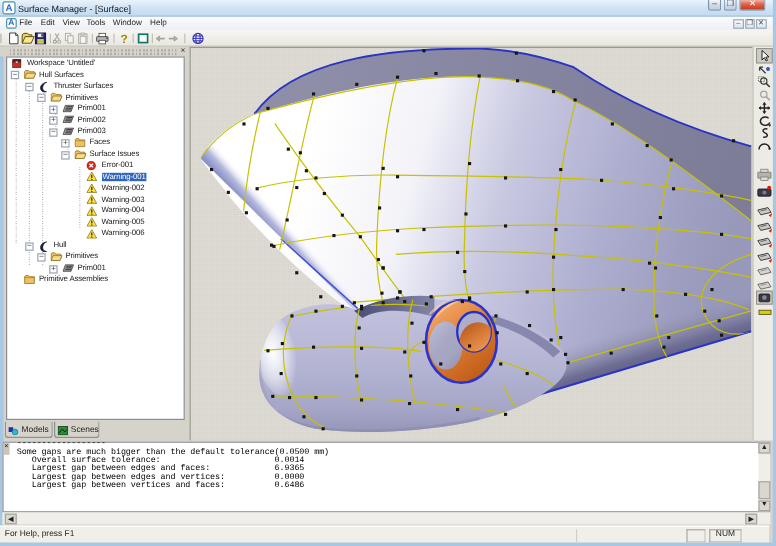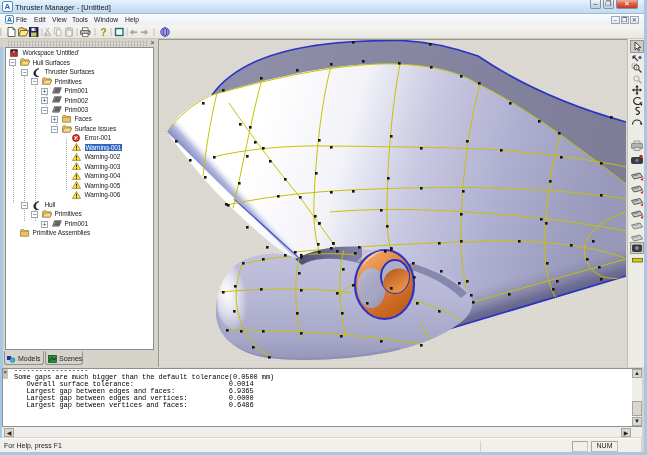--- a/index.html
+++ b/index.html
@@ -31,21 +31,21 @@
 .trow{position:absolute;font-size:6.5px;letter-spacing:-0.1px;color:#1a1a1a;white-space:nowrap}
 .ebox{position:absolute;width:7px;height:7px;border:1px solid #9aa5b5;background:#fff;font-size:7px;line-height:5px;text-align:center;color:#444}
 
 #logtext{position:absolute;left:14px;top:367px;font-family:"Liberation Mono",monospace;font-size:7px;line-height:7.06px;color:#000;white-space:pre;letter-spacing:-0.07px}
 .tab{position:absolute;top:0;height:14px;background:#d6d3ca;border:1px solid #8c9097;border-top:1px solid #d6d3ca;border-radius:0 0 3px 3px;font-size:7px;color:#222}
 </style></head>
 <body>
 <div id="win"></div>
 <div id="titlebar">
   <div class="aicon" style="left:5px;top:1px">A</div>
-  <div id="apptitle">Thruster Manager - [Untitled]</div>
+  <div id="apptitle">Surface Manager - [Surface]</div>
   <div class="capbtn" style="left:593px;width:11px">–</div>
   <div class="capbtn" style="left:606px;width:11px">❐</div>
   <div class="capbtn" id="closebtn" style="left:619px;width:22px">✕</div>
 </div>
 <div id="menubar">
   <div class="aicon" style="left:8px;top:0.5px;width:9px;height:9px;font-size:7px;line-height:8px">A</div>
   <div class="mitem" style="left:19px">File</div>
   <div class="mitem" style="left:37px">Edit</div>
   <div class="mitem" style="left:55px">View</div>
   <div class="mitem" style="left:75px">Tools</div>

